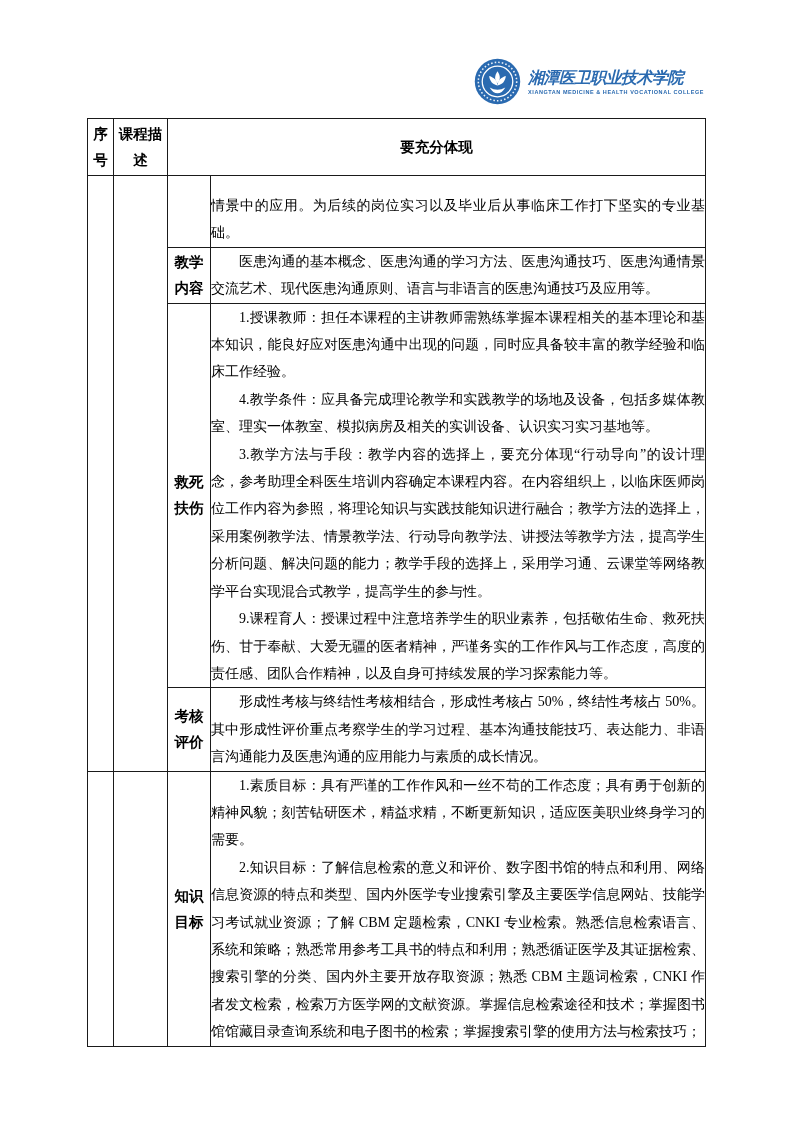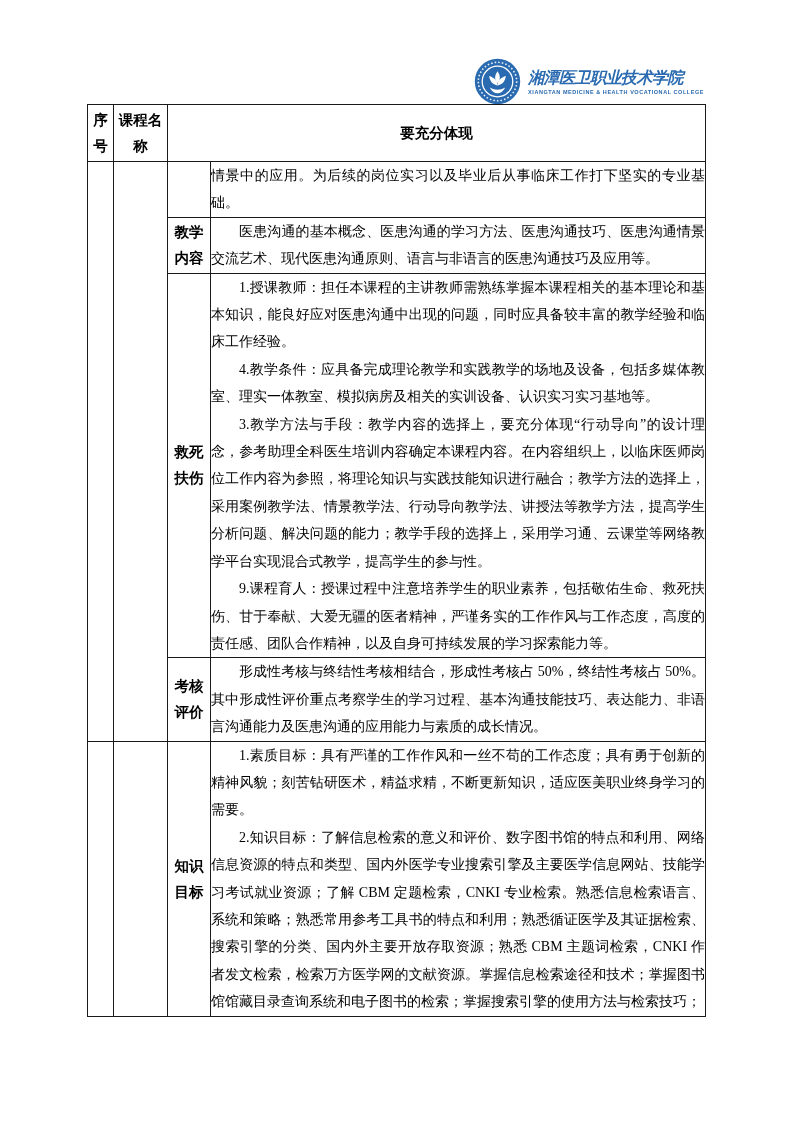--- a/index.html
+++ b/index.html
@@ -44,21 +44,21 @@
     color: #2a6ab0;
     white-space: nowrap;
     line-height: 8px;
     font-family: "Liberation Sans", sans-serif;
   }
 
   
   table.course {
     position: absolute;
     left: 87px;
-    top: 104px;
+    top: 118px;
     width: 619px;
     border-collapse: collapse;
     table-layout: fixed;
     font-size: 14px;
   }
   table.course td, table.course th {
     border: 1px solid #1a1a1a;
     padding: 0;
     vertical-align: middle;
   }
@@ -82,21 +82,21 @@
     vertical-align: middle;
     padding: 1px 7px 1px 5px;
   }
   td.content p {
     margin: 0;
     line-height: 27.4px;
     text-align: justify;
     text-indent: 2em;
     word-break: break-all;
   }
-  td.content p.no-indent { text-indent: 0; }
+  td.content p.no-indent { text-indent: 0; margin-top: 16px; }
 </style>
 </head>
 <body>
 
 <div class="page">
 
   <div class="logo">
     <svg class="emblem" viewBox="0 0 48 48" aria-hidden="true">
       <circle cx="24" cy="24" r="23.2" fill="#2a6ab0"></circle>
       <circle cx="24" cy="24" r="19.6" fill="none" stroke="#ffffff" stroke-width="1.6" stroke-dasharray="1.6 2.1" opacity="0.9"></circle>
@@ -115,21 +115,21 @@
   <table class="course">
     <colgroup>
       <col style="width:26px">
       <col style="width:54px">
       <col style="width:43px">
       <col>
     </colgroup>
     <thead>
       <tr style="height:57px">
         <th class="hdr">序号</th>
-        <th class="hdr">课程名称</th>
+        <th class="hdr">课程描述</th>
         <th class="hdr" colspan="2">要充分体现</th>
       </tr>
     </thead>
     <tbody>
       <tr style="height:51px">
         <td rowspan="4"></td>
         <td rowspan="4"></td>
         <td class="lbl"></td>
         <td class="content">
           <p class="no-indent">情景中的应用。为后续的岗位实习以及毕业后从事临床工作打下坚实的专业基础。</p>

